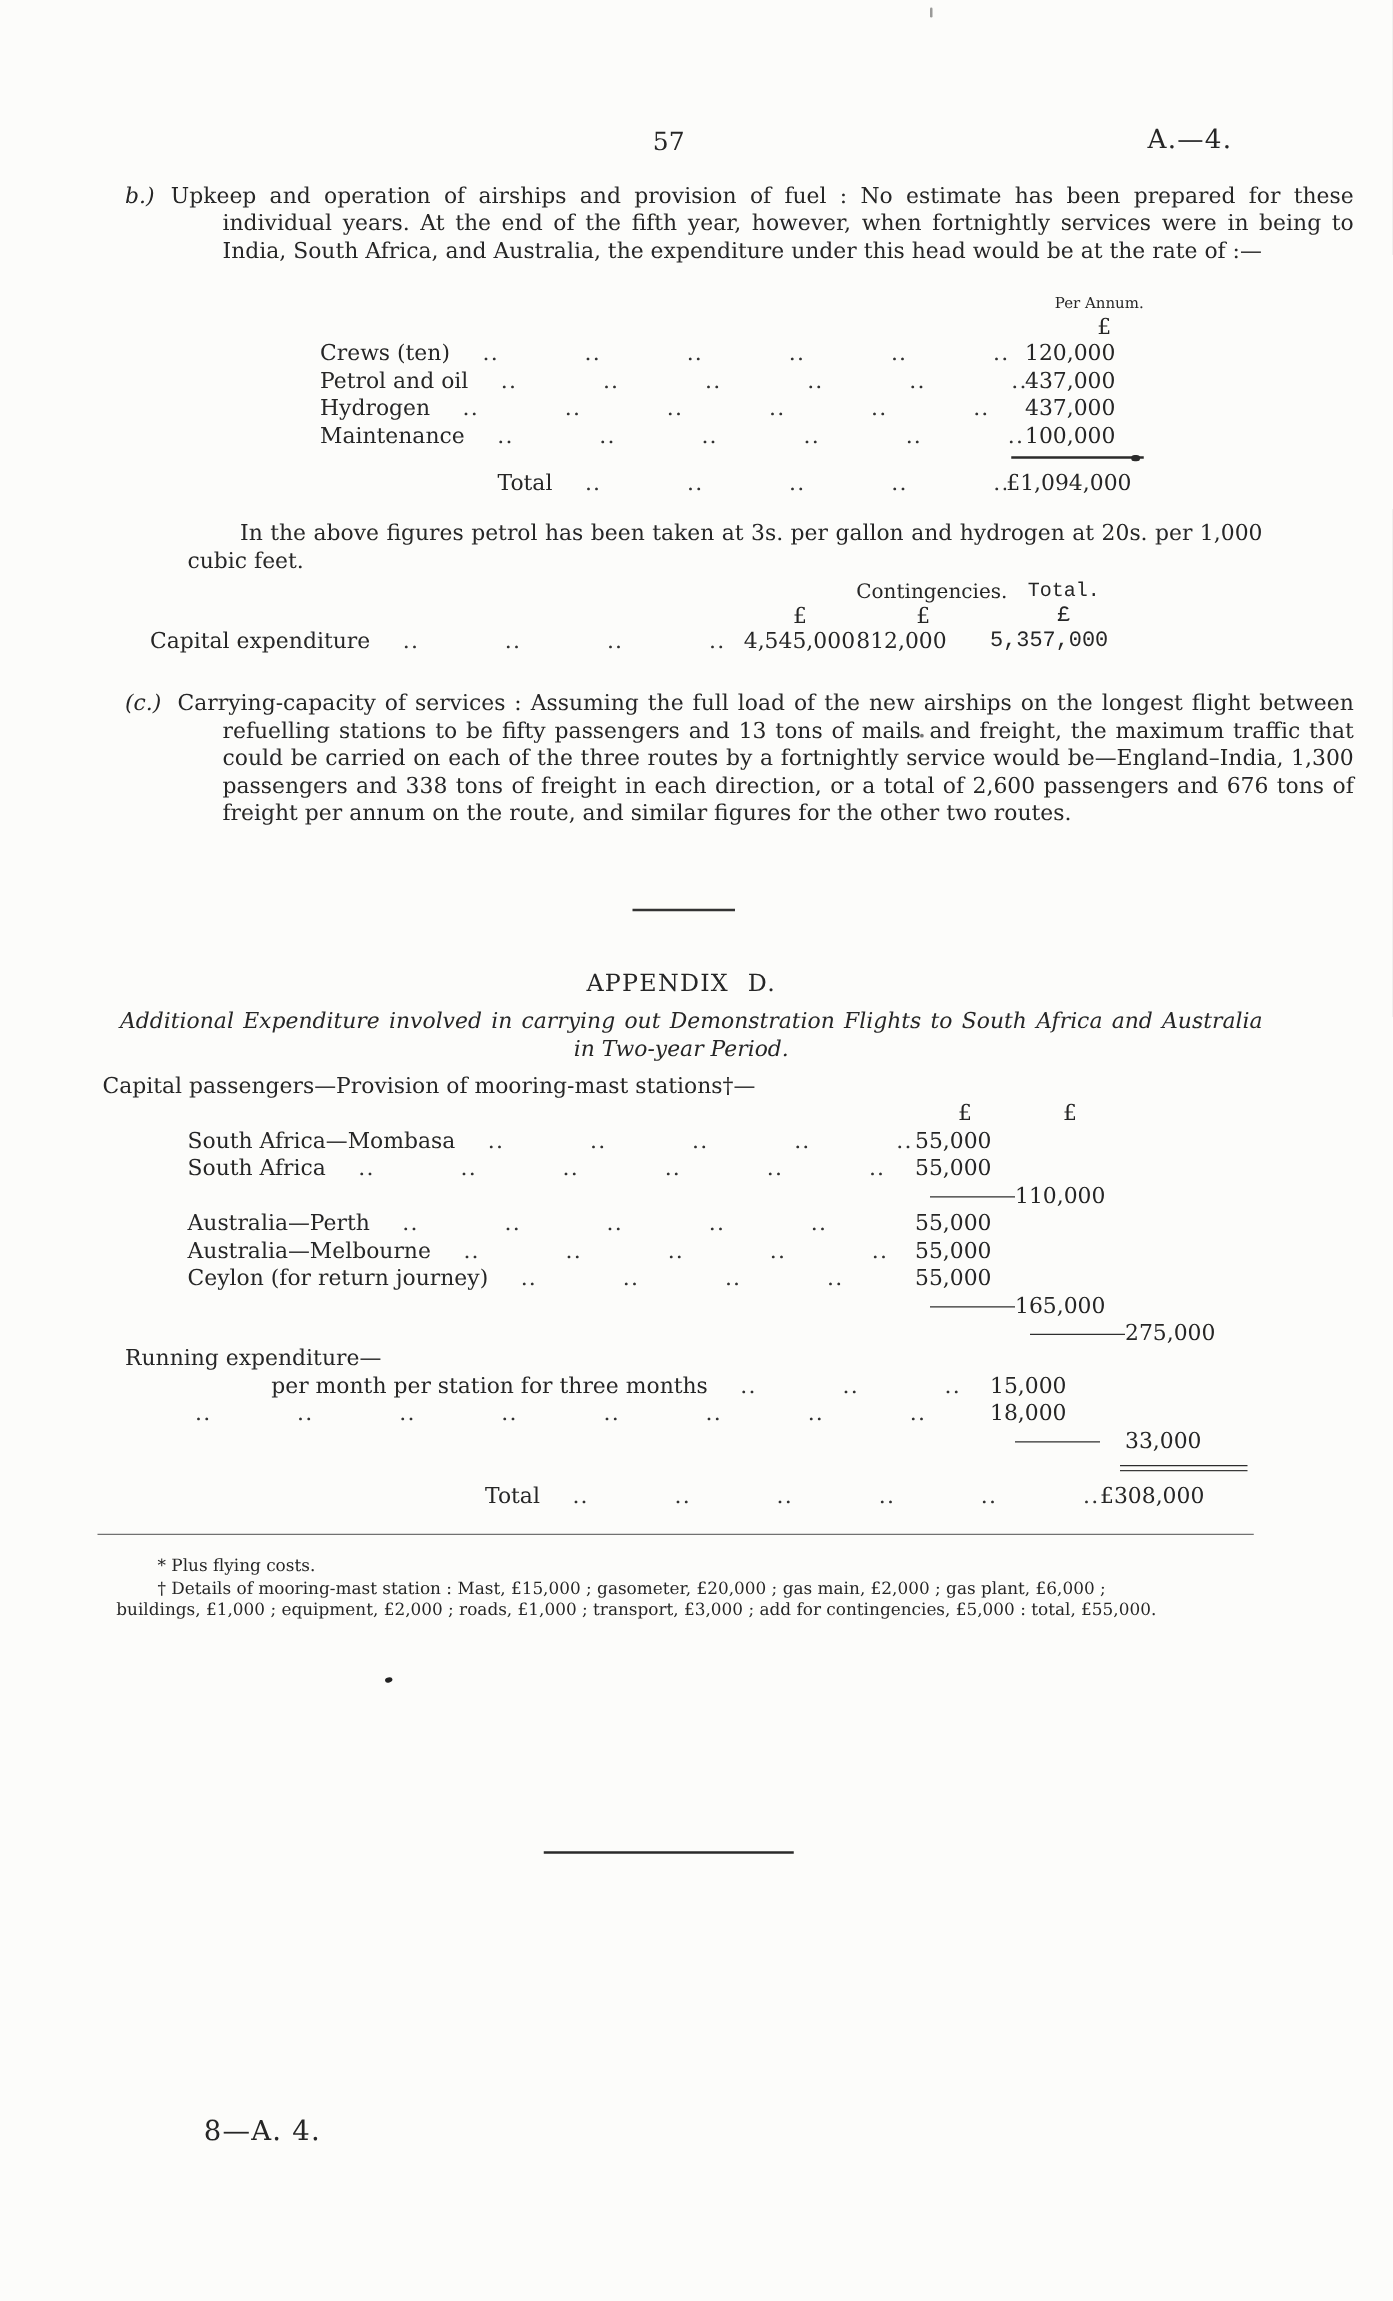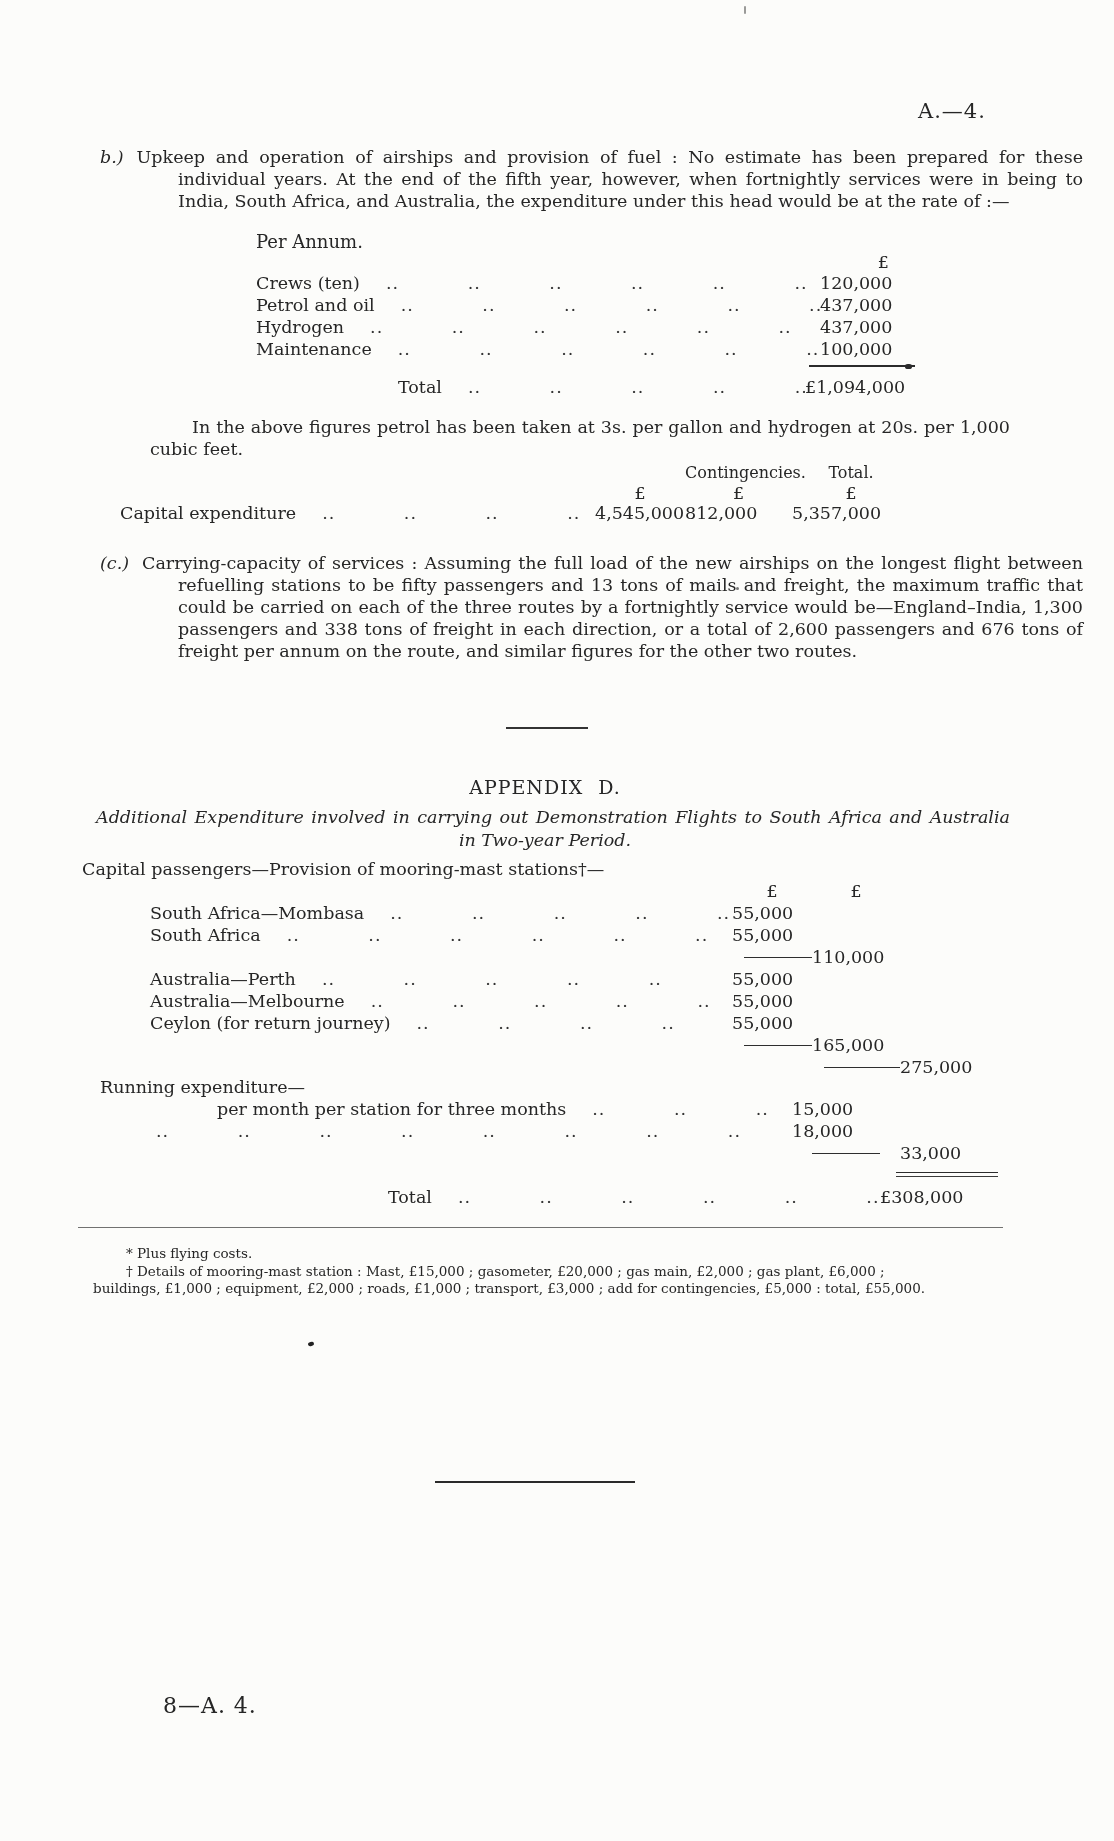--- a/index.html
+++ b/index.html
@@ -24,33 +24,33 @@
   .para-c{top:552px;left:100px;width:905px;}
   .note-fuel{top:416px;left:150px;width:860px;text-indent:42px;}
   
   .row{display:flex;height:22px;line-height:22px;}
   .lbl{white-space:nowrap;}
   .dots{flex:1 1 0;overflow:hidden;white-space:nowrap;padding:0 6px 0 26px;color:#303030;}
   .dots::before{content:".. .. .. .. .. .. .. .. .. .. .. .. .. .. .. ..";word-spacing:62px;letter-spacing:1px;}
   .num{text-align:left;white-space:nowrap;}
   
   .tbl-annum{top:232px;left:256px;width:659px;font-size:17.5px;}
-  .ta-head{line-height:20px;font-size:18px;}
+  .ta-head{line-height:20px;text-align:right;font-size:12px;}
   .ta-pound{line-height:20px;text-align:right;padding-right:26px;}
   .val95{width:95px;}
   .ta-rule{width:106px;border-top:2px solid #2b2b2b;margin:5px 0 0 auto;}
   .ta-total{margin-top:9px;}
   .sp142{width:142px;flex:0 0 auto;}
   .val110{min-width:110px;}
   
   .tbl-cont{top:462px;left:120px;width:790px;font-size:17.5px;}
   .ct-flex{flex:1 1 0;}
   .ct-1{width:90px;flex:0 0 auto;}
   .ct-2{width:107px;flex:0 0 auto;}
-  .ct-3{width:118px;flex:0 0 auto;}
+  .ct-3{width:118px;flex:0 0 auto;font-family:Liberation Mono, monospace;}
   .ct-h{text-align:center;font-size:16px;white-space:nowrap;line-height:22px;}
   .ct-p{text-align:center;line-height:18px;}
   
   .appx-title{top:775px;left:100px;width:890px;text-align:center;font-size:19px;letter-spacing:1px;word-spacing:8px;line-height:24px;}
   .appx-sub1{top:806px;left:96px;width:914px;font-style:italic;font-size:17.5px;line-height:22px;text-align:justify;text-align-last:justify;}
   .appx-sub2{top:829px;left:100px;width:890px;font-style:italic;font-size:17.5px;line-height:22px;text-align:center;}
   .appx-caphead{top:858px;left:82px;font-size:17.5px;line-height:22px;}
   .tbl-appx{top:880px;left:150px;width:840px;font-size:17.5px;}
   .c-a{width:80px;flex:0 0 auto;}
   .c-b{width:88px;flex:0 0 auto;}
@@ -82,20 +82,21 @@
   .sp-tick{left:744px;top:6px;width:2px;height:8px;background:#9a9a98;border-radius:1px;}
   .sp-blob{left:905px;top:364px;width:7px;height:5px;background:#2b2b2b;border-radius:40%;}
   .sp-f1{left:736px;top:587px;width:3px;height:3px;background:#777;}
   .sp-f2{left:766px;top:582px;width:2px;height:2px;background:#888;}
 </style>
 </head>
 <body>
 
 <div class="page">
 
+  <div class="abs pagenum">57</div>
   <div class="abs docref">A.—4.</div>
 
   <div class="abs para hang para-b"><span class="plabel">b.)</span><span>Upkeep and operation of airships and provision of fuel :  No estimate has been prepared for these individual years.  At the end of the fifth year, however, when fortnightly services were in being to India, South Africa, and Australia, the expenditure under this head would be at the rate of :—</span></div>
 
   <div class="abs tbl-annum">
     <div class="ta-head">Per Annum.</div>
     <div class="ta-pound">£</div>
     <div class="row">
       <span class="lbl">Crews (ten)</span>
         <span class="dots"></span>

